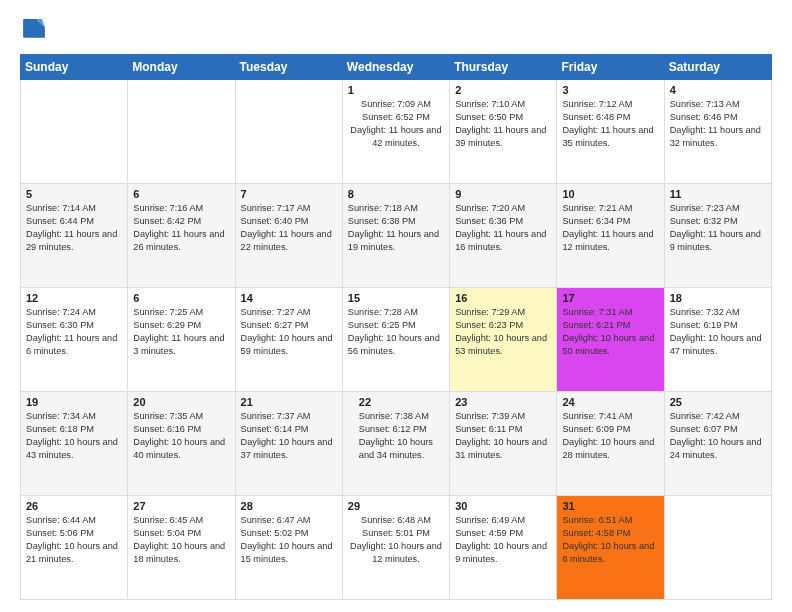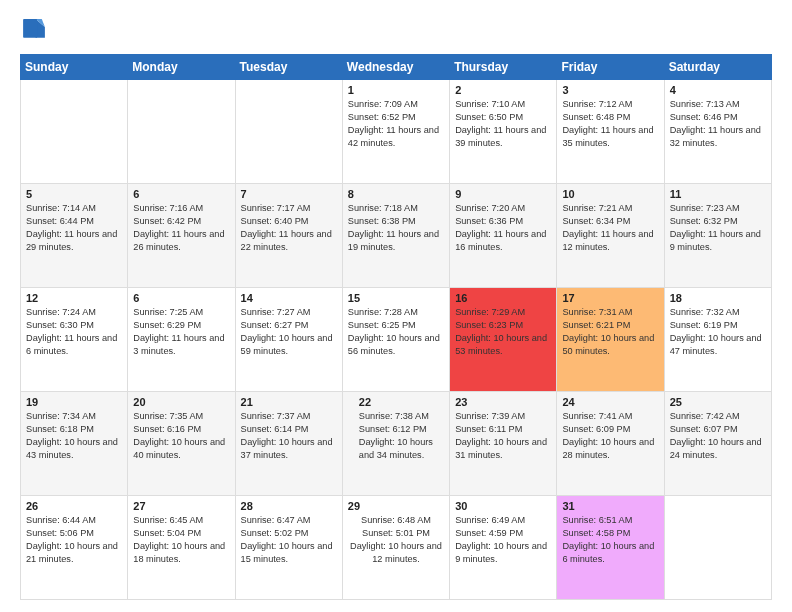--- a/index.html
+++ b/index.html
@@ -131,21 +131,21 @@
           <th>Saturday</th>
         </tr>
     </thead>
     <tbody id="calendar-body">
         <tr>
           <td class="empty-cell" style="background: rgb(255, 255, 255);"></td>
           <td class="empty-cell" style="background: rgb(255, 255, 255);"></td>
           <td class="empty-cell" style="background: rgb(255, 255, 255);"></td>
           <td style="background: rgb(255, 255, 255);">
             <div class="day-number">1</div>
-            <div class="day-info" style="white-space: pre-line;">Sunrise: 7:09 AM
+            <div class="day-info" style="white-space: pre-line; text-align: center;">Sunrise: 7:09 AM
 Sunset: 6:52 PM
 Daylight: 11 hours and 42 minutes.</div>
           </td>
           <td style="background: rgb(255, 255, 255);">
             <div class="day-number">2</div>
             <div class="day-info" style="white-space: pre-line;">Sunrise: 7:10 AM
 Sunset: 6:50 PM
 Daylight: 11 hours and 39 minutes.</div>
           </td>
           <td style="background: rgb(255, 255, 255);">
@@ -223,27 +223,27 @@
             <div class="day-info" style="white-space: pre-line;">Sunrise: 7:27 AM
 Sunset: 6:27 PM
 Daylight: 10 hours and 59 minutes.</div>
           </td>
           <td style="background: rgb(255, 255, 255); margin-top: 40px;">
             <div class="day-number">15</div>
             <div class="day-info" style="white-space: pre-line;">Sunrise: 7:28 AM
 Sunset: 6:25 PM
 Daylight: 10 hours and 56 minutes.</div>
           </td>
-          <td style="background: #ef4444;">
+          <td style="background: #fef9c3;">
             <div class="day-number">16</div>
             <div class="day-info" style="white-space: pre-line;">Sunrise: 7:29 AM
 Sunset: 6:23 PM
 Daylight: 10 hours and 53 minutes.</div>
           </td>
-          <td style="background: #fdba74;">
+          <td style="background: #d946ef;">
             <div class="day-number">17</div>
             <div class="day-info" style="white-space: pre-line;">Sunrise: 7:31 AM
 Sunset: 6:21 PM
 Daylight: 10 hours and 50 minutes.</div>
           </td>
           <td style="background: rgb(255, 255, 255);">
             <div class="day-number">18</div>
             <div class="day-info" style="white-space: pre-line;">Sunrise: 7:32 AM
 Sunset: 6:19 PM
 Daylight: 10 hours and 47 minutes.</div>
@@ -317,21 +317,21 @@
             <div class="day-info" style="white-space: pre-line; text-align: center;">Sunrise: 6:48 AM
 Sunset: 5:01 PM
 Daylight: 10 hours and 12 minutes.</div>
           </td>
           <td style="background: rgb(255, 255, 255); margin-top: 20px;">
             <div class="day-number">30</div>
             <div class="day-info" style="white-space: pre-line;">Sunrise: 6:49 AM
 Sunset: 4:59 PM
 Daylight: 10 hours and 9 minutes.</div>
           </td>
-          <td style="background: #f0abfc;">
+          <td style="background: #f97316;">
             <div class="day-number">31</div>
             <div class="day-info" style="white-space: pre-line;">Sunrise: 6:51 AM
 Sunset: 4:58 PM
 Daylight: 10 hours and 6 minutes.</div>
           </td>
           <td class="empty-cell" style="background: rgb(255, 255, 255);"></td>
         </tr>
       </tbody>
   </table>
 </div>

